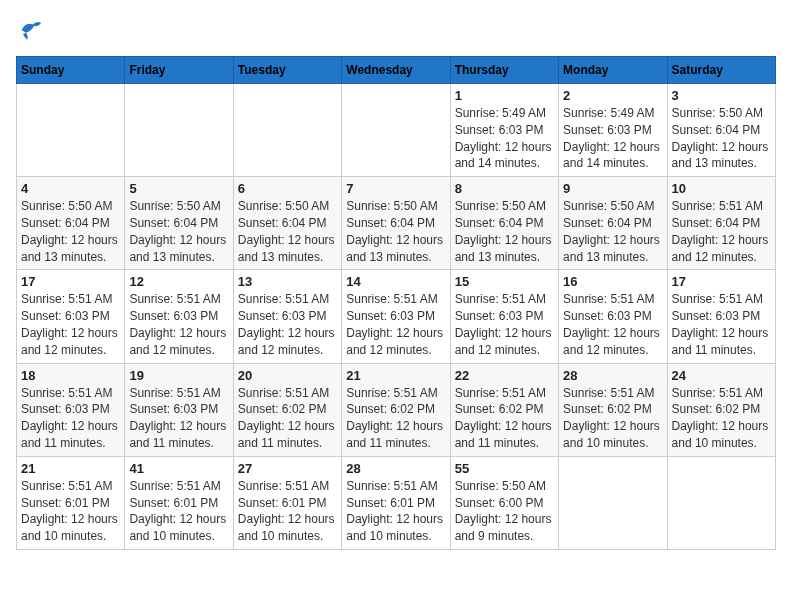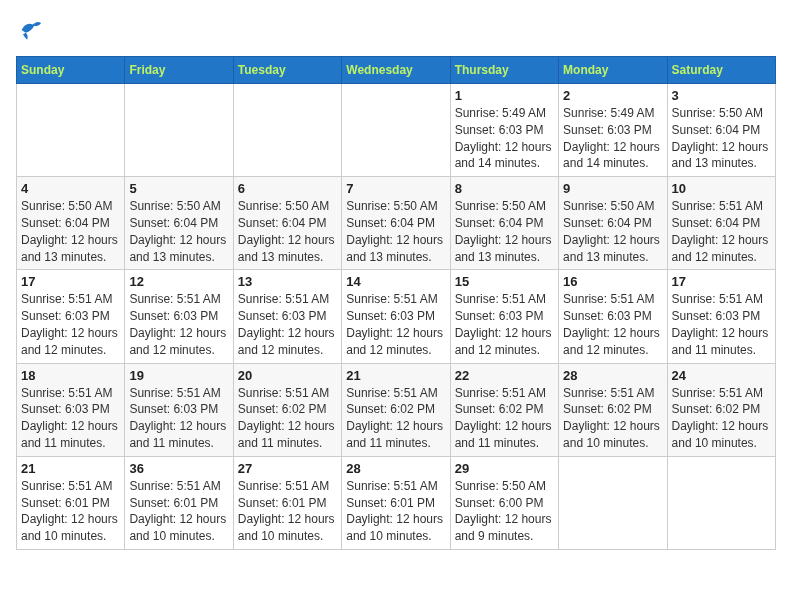--- a/index.html
+++ b/index.html
@@ -43,21 +43,21 @@
       font-size: 16px;
       color: #444;
     }
     table {
       width: 100%;
       border-collapse: collapse;
       font-size: 11px;
     }
     thead tr th {
       background-color: #2176c7;
-      color: #bef264;
+      color: #000000;
       padding: 6px 4px;
       text-align: left;
       font-size: 12px;
       font-weight: bold;
       border: 1px solid #1a5fa8;
     }
     tbody tr td {
       border: 1px solid #ccc;
       vertical-align: top;
       padding: 4px;
@@ -225,32 +225,32 @@
           <span class="day-number">24</span>
           <div class="day-info">Sunrise: 5:51 AM<br>Sunset: 6:02 PM<br>Daylight: 12 hours<br>and 10 minutes.</div>
         </td>
       </tr>
       <tr>
         <td>
           <span class="day-number">21</span>
           <div class="day-info">Sunrise: 5:51 AM<br>Sunset: 6:01 PM<br>Daylight: 12 hours<br>and 10 minutes.</div>
         </td>
         <td>
-          <span class="day-number">36</span>
+          <span class="day-number">41</span>
           <div class="day-info">Sunrise: 5:51 AM<br>Sunset: 6:01 PM<br>Daylight: 12 hours<br>and 10 minutes.</div>
         </td>
         <td>
           <span class="day-number">27</span>
           <div class="day-info">Sunrise: 5:51 AM<br>Sunset: 6:01 PM<br>Daylight: 12 hours<br>and 10 minutes.</div>
         </td>
         <td>
           <span class="day-number">28</span>
           <div class="day-info">Sunrise: 5:51 AM<br>Sunset: 6:01 PM<br>Daylight: 12 hours<br>and 10 minutes.</div>
         </td>
         <td>
-          <span class="day-number">29</span>
+          <span class="day-number">55</span>
           <div class="day-info">Sunrise: 5:50 AM<br>Sunset: 6:00 PM<br>Daylight: 12 hours<br>and 9 minutes.</div>
         </td>
         <td class="empty-cell"></td>
         <td class="empty-cell"></td>
       </tr>
     </tbody>
 </table>
 
 </body></html>

